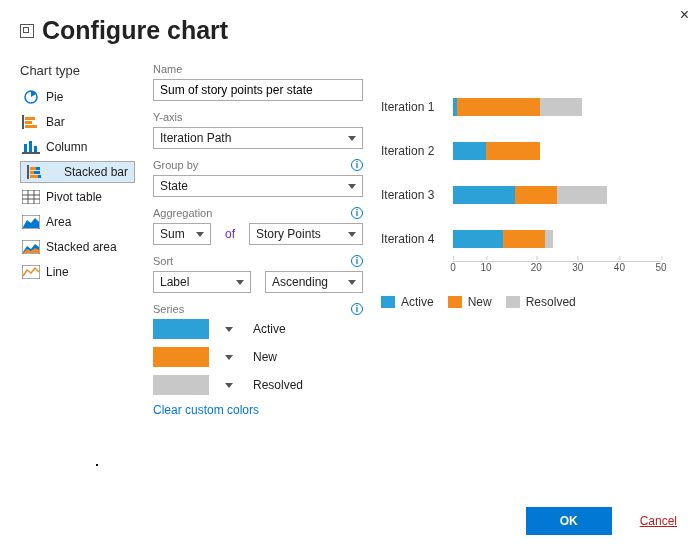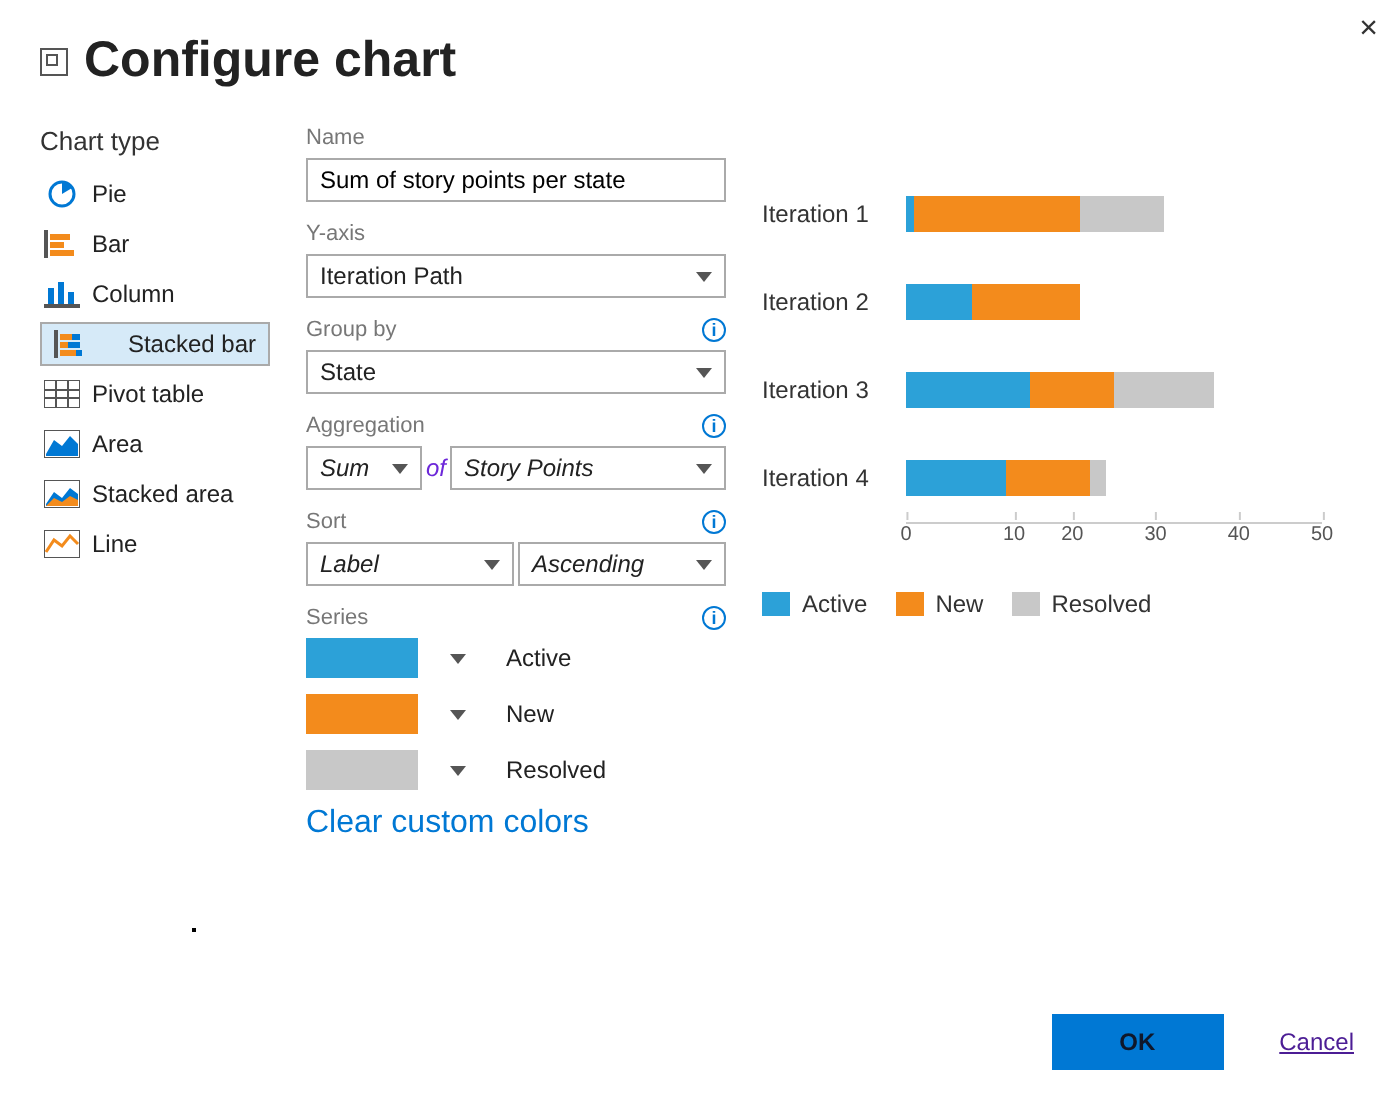--- a/index.html
+++ b/index.html
@@ -80,31 +80,31 @@
     display: flex; align-items: center; justify-content: space-between;
     padding: 0 6px; cursor: pointer; background: #fff;
   }
   .sel .chev, .chev {
     width: 0; height: 0;
     border-left: 4px solid transparent;
     border-right: 4px solid transparent;
     border-top: 5px solid #555;
   }
   .sel .chev { margin-left: 6px; }
-  .row { display: flex; gap: 2px; align-items: center; font-style: italic; }
+  .row { display: flex; gap: 14px; align-items: center; }
   .row .of { color: #6d28d9; flex: 0 0 auto; }
   .fgroup { margin-bottom: 10px; }
 
   .series-row {
     display: flex; align-items: center; gap: 16px; margin-bottom: 8px;
   }
   .swatch { width: 56px; height: 20px; }
   .series-row .chev { margin-right: 4px; }
 
-  .clear-link { color: var(--link); cursor: pointer; margin-top: 2px; font-size: 16px; }
+  .clear-link { color: var(--link); cursor: pointer; margin-top: 2px; font-size: 12px; }
 
   
   .col-chart { flex: 1 1 auto; padding-top: 22px; }
   .chart { width: 280px; }
   .bar-row { display: flex; align-items: center; height: 44px; }
   .bar-row .cat {
     width: 72px; font-size: 12px; color: #333;
   }
   .bar-track {
     flex: 1 1 auto; position: relative; height: 18px;
@@ -123,26 +123,26 @@
   .legend { margin-left: 0; margin-top: 16px; display: flex; gap: 14px; font-size: 12px; color: #333; }
   .leg-item { display: flex; align-items: center; gap: 6px; }
   .leg-sw { width: 14px; height: 12px; }
 
   
   .footer {
     position: absolute; right: 22px; bottom: 14px;
     display: flex; gap: 28px; align-items: center;
   }
   .btn-ok {
-    background: var(--blue); color: #0f172a;
+    background: var(--blue); color: #fef9c3;
     width: 86px; height: 28px;
     display: flex; align-items: center; justify-content: center;
     font-weight: 600; cursor: pointer;
   }
-  .btn-cancel { color: #4c1d95; cursor: pointer; text-decoration: underline; }
+  .btn-cancel { color: #b91c1c; cursor: pointer; text-decoration: underline; }
 
   .tiny-dot { position: absolute; left: 96px; top: 464px; width:2px; height:2px; background:#000; }
 </style>
 </head>
 <body>
 
 <div class="close">×</div>
 
 <div class="dlg">
   <div class="titlebar">
@@ -359,21 +359,21 @@
             <div class="bar-track" style="width: 208px;">
               <div class="seg" style="left: 0px; width: 49.92px; background: rgb(44, 161, 216);"></div>
               <div class="seg" style="left: 49.92px; width: 41.6px; background: rgb(243, 139, 28);"></div>
               <div class="seg" style="left: 91.52px; width: 8.32px; background: rgb(200, 200, 200);"></div>
             </div>
           </div>
           <div class="axis" style="width: 208px;">
             <div class="tick" style="left: 0px;">
               <span>0</span>
             </div>
-            <div class="tick" style="left: 54px;">
+            <div class="tick" style="left: 33px;">
               <span>10</span>
             </div>
             <div class="tick" style="left: 83.2px;">
               <span>20</span>
             </div>
             <div class="tick" style="left: 124.8px;">
               <span>30</span>
             </div>
             <div class="tick" style="left: 166.4px;">
               <span>40</span>

